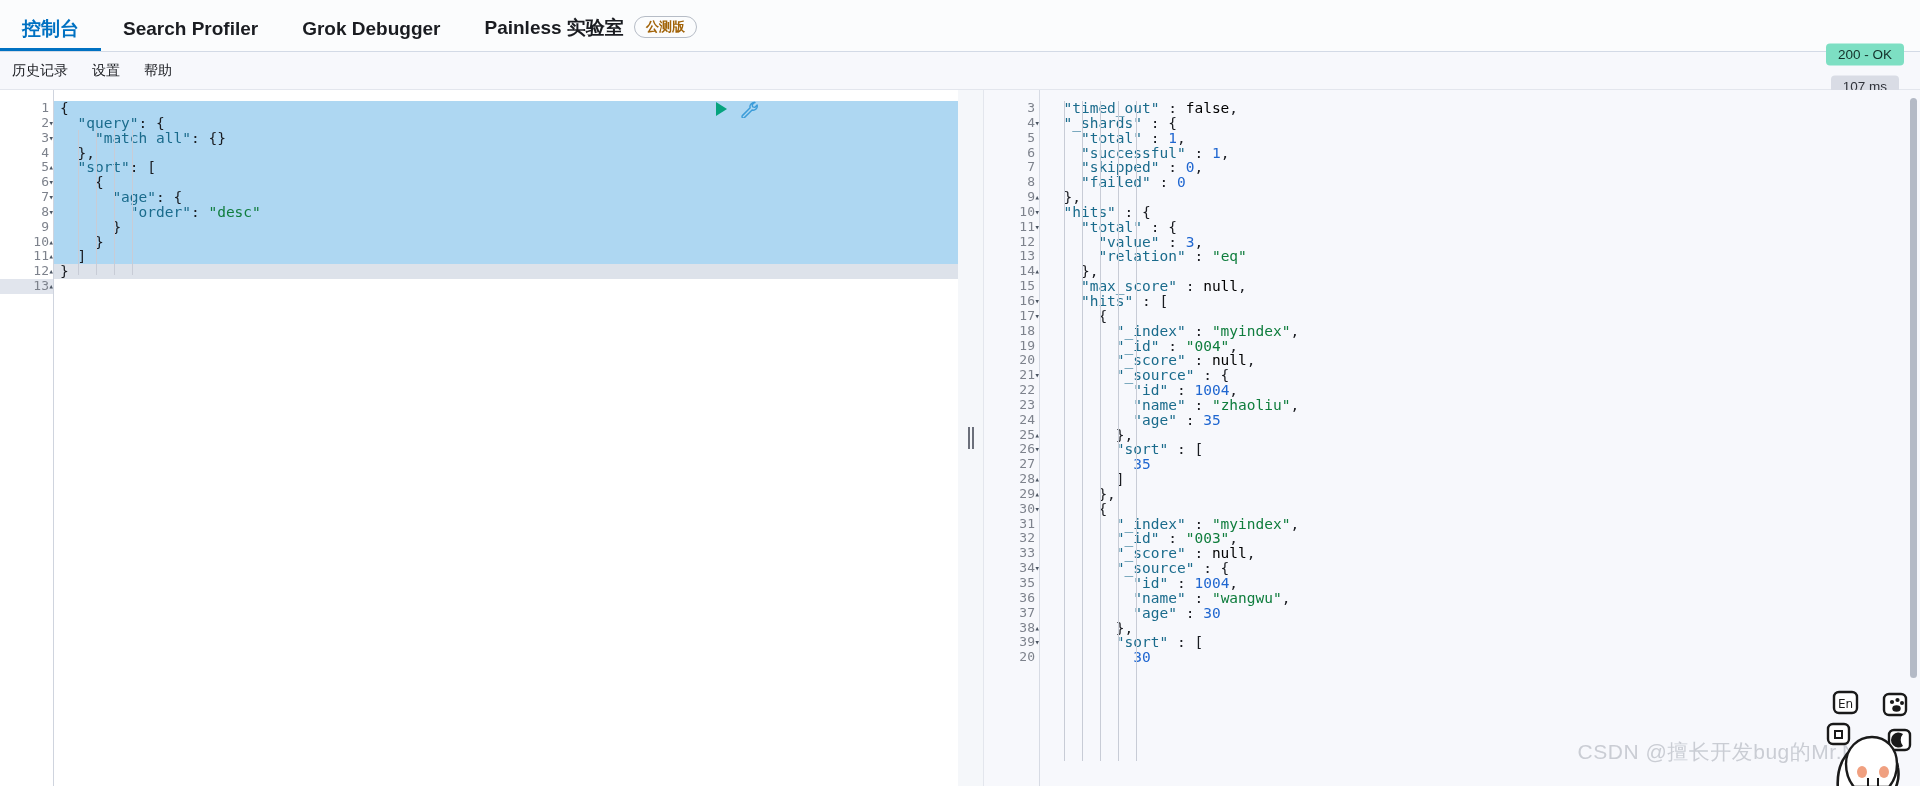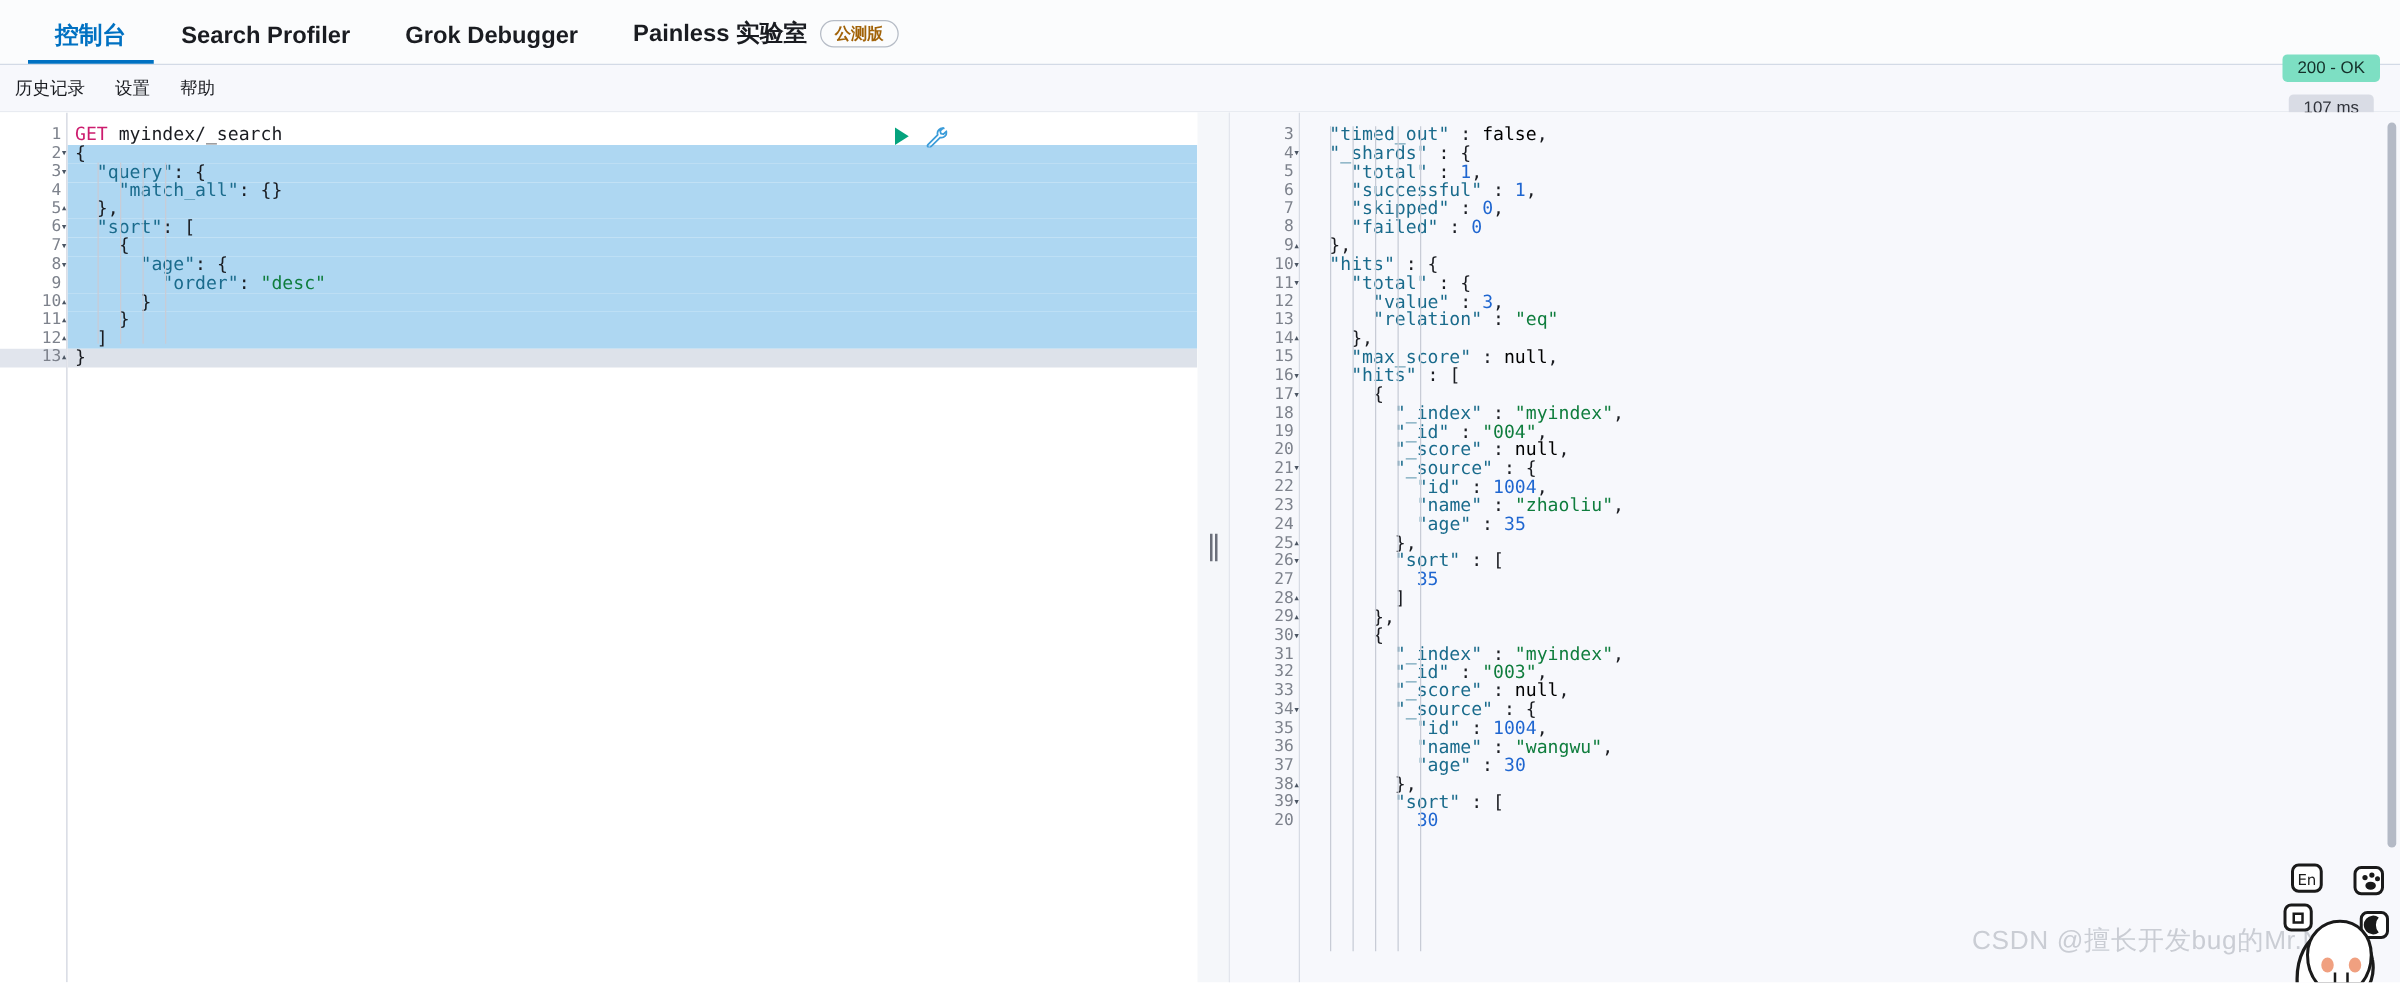--- a/index.html
+++ b/index.html
@@ -9,21 +9,21 @@
     font-family: "Liberation Sans", sans-serif;
     overflow: hidden;
   }
 
   
   .top-tabs {
     height: 52px;
     background: #fbfcfd;
     display: flex;
     align-items: flex-end;
-    padding-left: 22px;
+    padding-left: 0;
     border-bottom: 1px solid #d3dae6;
     position: relative;
   }
   .top-tab {
     font-size: 19px;
     font-weight: bold;
     color: #1a1c21;
     padding: 0 22px 13px 22px;
     cursor: pointer;
     white-space: nowrap;
@@ -288,21 +288,20 @@
           <div class="gnum">6<span class="fold">▾</span></div>
           <div class="gnum">7<span class="fold">▾</span></div>
           <div class="gnum">8<span class="fold">▾</span></div>
           <div class="gnum">9</div>
           <div class="gnum">10<span class="fold">▴</span></div>
           <div class="gnum">11<span class="fold">▴</span></div>
           <div class="gnum">12<span class="fold">▴</span></div>
           <div class="gnum cur">13<span class="fold">▴</span></div>
         </div>
       <div class="code-lines" id="reqLines">
-          <div class="cline"><span class="tok-method">GET </span><span class="tok-url">myindex/_search</span></div>
           <div class="cline sel"><span class="tok-punct">{</span></div>
           <div class="cline sel"><span class="tok-punct">  </span><span class="tok-key">"query"</span><span class="tok-punct">: {</span></div>
           <div class="cline sel"><span class="tok-punct">    </span><span class="tok-key">"match_all"</span><span class="tok-punct">: {}</span></div>
           <div class="cline sel"><span class="tok-punct">  },</span></div>
           <div class="cline sel"><span class="tok-punct">  </span><span class="tok-key">"sort"</span><span class="tok-punct">: [</span></div>
           <div class="cline sel"><span class="tok-punct">    {</span></div>
           <div class="cline sel"><span class="tok-punct">      </span><span class="tok-key">"age"</span><span class="tok-punct">: {</span></div>
           <div class="cline sel"><span class="tok-punct">        </span><span class="tok-key">"order"</span><span class="tok-punct">: </span><span class="tok-str">"desc"</span></div>
           <div class="cline sel"><span class="tok-punct">      }</span></div>
           <div class="cline sel"><span class="tok-punct">    }</span></div>

